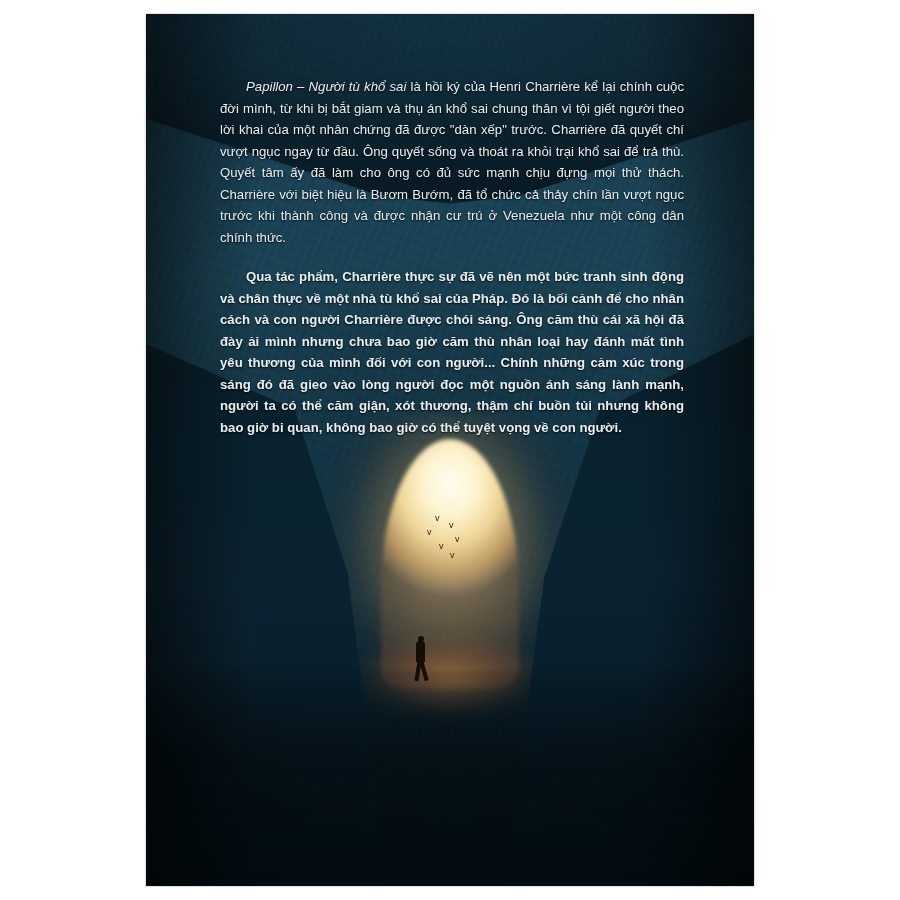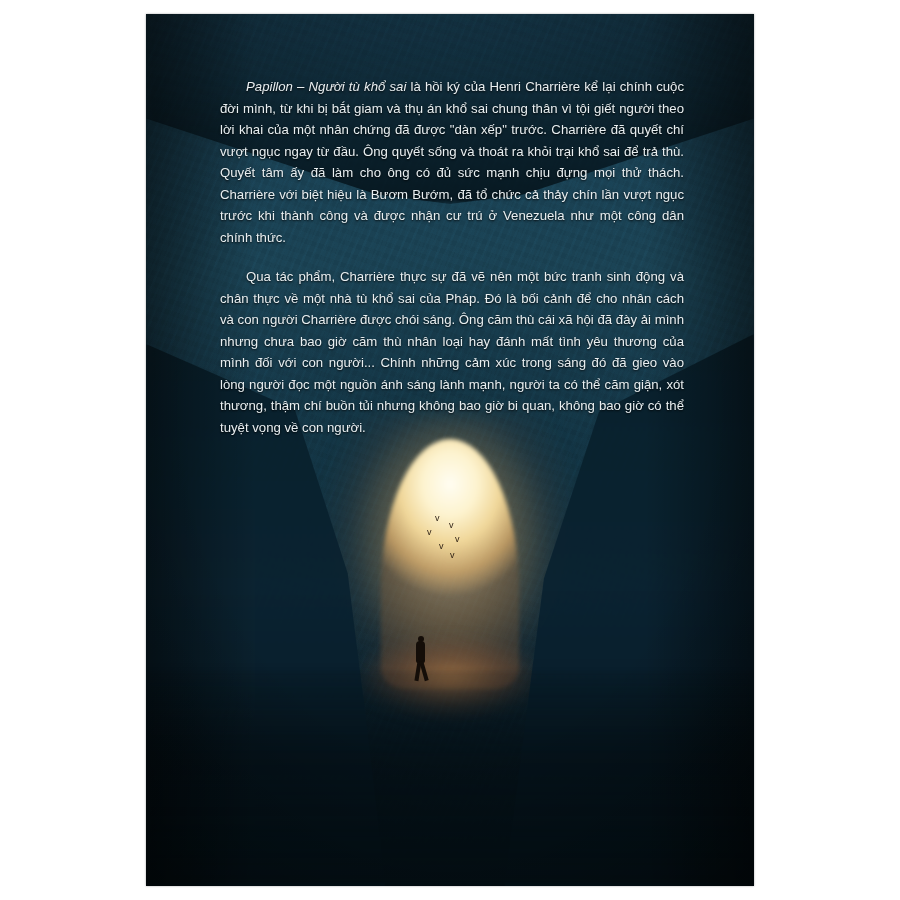--- a/index.html
+++ b/index.html
@@ -170,21 +170,21 @@
     left: 74px;
     top: 62px;
     width: 464px;
     color: #e9eff1;
     font-size: 13.2px;
     line-height: 21.5px;
     text-align: justify;
     text-shadow: 0 1px 2px rgba(0,0,0,0.85);
   }
   .blurb p { margin: 0 0 18px 0; }
-  .blurb p:last-child { margin-bottom: 14px; }
+  .blurb p:last-child { margin-bottom: 14px; font-weight: bold; }
   .indent { display: inline-block; width: 26px; }
   .booktitle { font-style: italic; }
 </style>
 </head>
 <body>
 
 <div class="page">
 
   <div class="cover">
 

